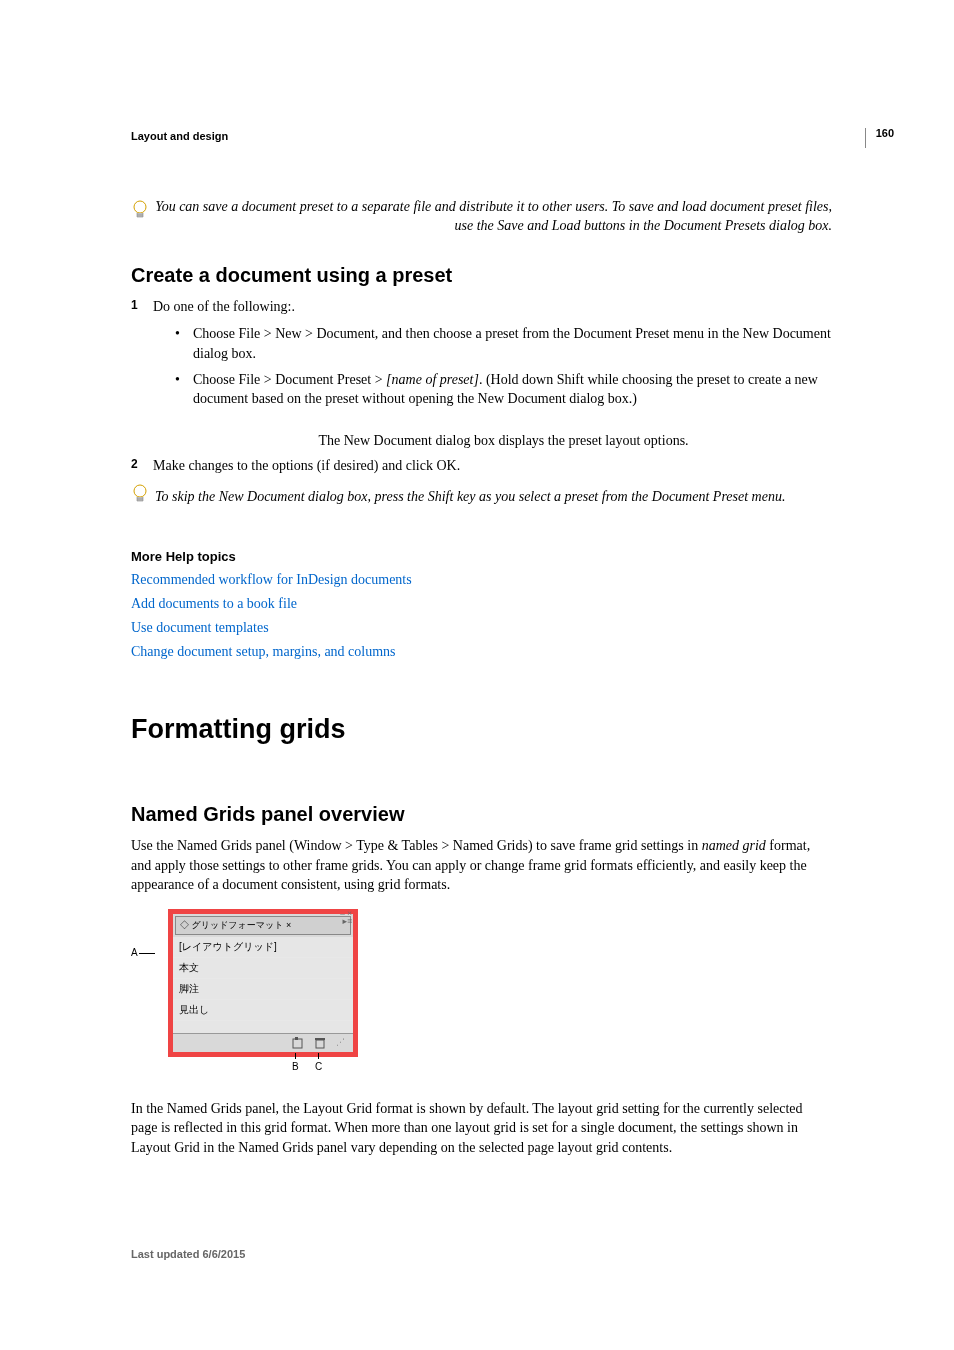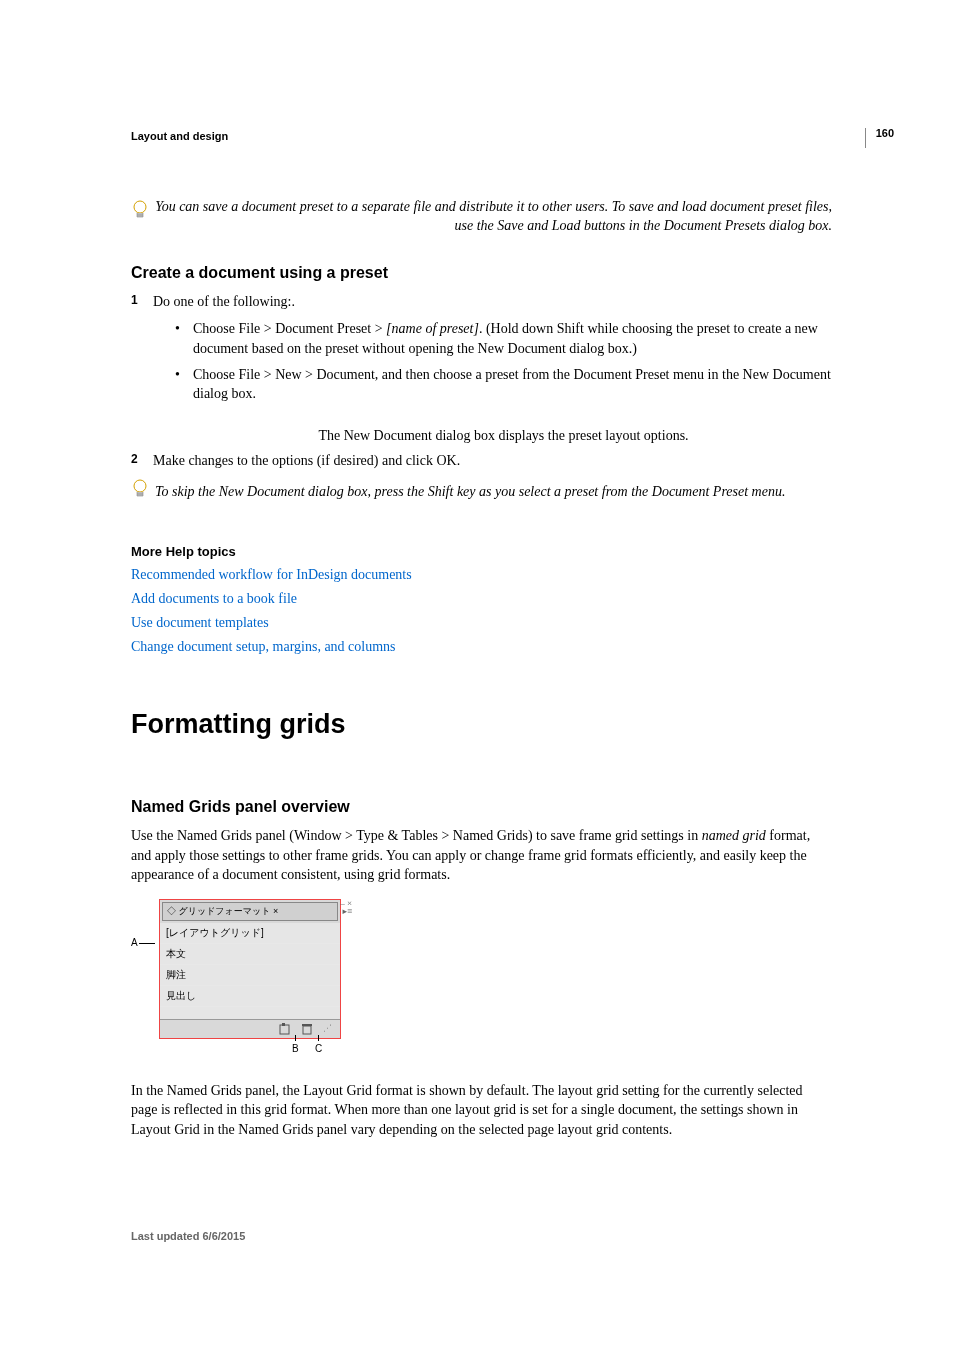--- a/index.html
+++ b/index.html
@@ -53,21 +53,21 @@
   .bulb-icon {
     width: 18px;
     height: 24px;
     flex-shrink: 0;
     margin-right: 6px;
     margin-top: 1px;
   }
   h2 {
     font-family: "Myriad Pro", Arial, sans-serif;
     font-weight: bold;
-    font-size: 16px;
+    font-size: 20px;
     margin: 0 0 10px 0;
   }
   h1 {
     font-family: "Myriad Pro", Arial, sans-serif;
     font-weight: bold;
     font-size: 27px;
     margin: 54px 0 58px 0;
   }
   ol.steps {
     list-style: none;
@@ -168,24 +168,24 @@
   }
   .label-a-line {
     position: absolute;
     left: 8px;
     top: 44px;
     width: 16px;
     height: 1px;
     background: #000;
   }
   .panel {
-    margin-left: 28px;
+    margin-left: 37px;
     width: 180px;
     background: #d9d9d9;
-    border: 1px solid #ef4444;
+    border: 5px solid #ef4444;
     font-family: "MS Gothic", Arial, sans-serif;
     font-size: 10px;
   }
   .panel-title {
     display: flex;
     align-items: center;
     justify-content: space-between;
     padding: 2px 4px;
     border: 1px solid #888;
     margin: 2px;
@@ -254,24 +254,24 @@
     </svg>
     <span>You can save a document preset to a separate file and distribute it to other users. To save and load document preset files, use the Save and Load buttons in the Document Presets dialog box.</span>
   </div>
 
   <h2>Create a document using a preset</h2>
 
   <ol class="steps">
     <li>
       <span>Do one of the following:.</span>
       <ul class="bullets">
+        <li>Choose File &gt; New &gt; Document, and then choose a preset from the Document Preset menu in the New Document dialog box.</li>
         <li>
           <span>Choose File &gt; Document Preset &gt; </span><span class="italic">[name of preset]</span><span>. (Hold down Shift while choosing the preset to create a new document based on the preset without opening the New Document dialog box.)</span>
         </li>
-        <li>Choose File &gt; New &gt; Document, and then choose a preset from the Document Preset menu in the New Document dialog box.</li>
       </ul>
       <div class="body-text">The New Document dialog box displays the preset layout options.</div>
     </li>
     <li>Make changes to the options (if desired) and click OK.</li>
   </ol>
 
   <div class="tip-inline">
     <svg class="bulb-icon" viewBox="0 0 18 24">
       <ellipse cx="9" cy="8" rx="6" ry="6" fill="none" stroke="#d4a000" stroke-width="1"></ellipse>
       <path d="M6 14 L6 18 L12 18 L12 14" fill="#bbb" stroke="#888" stroke-width="0.6"></path>

